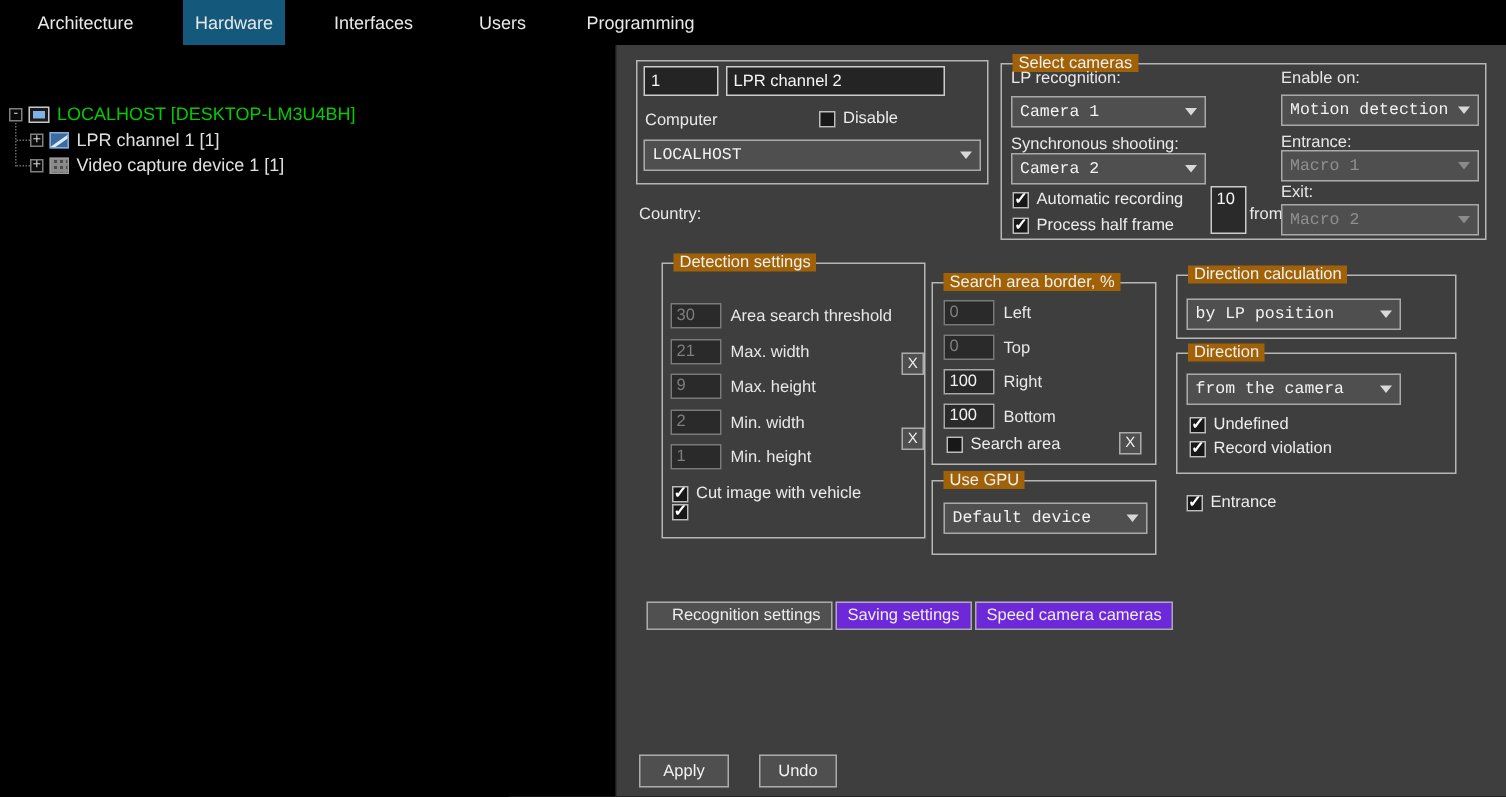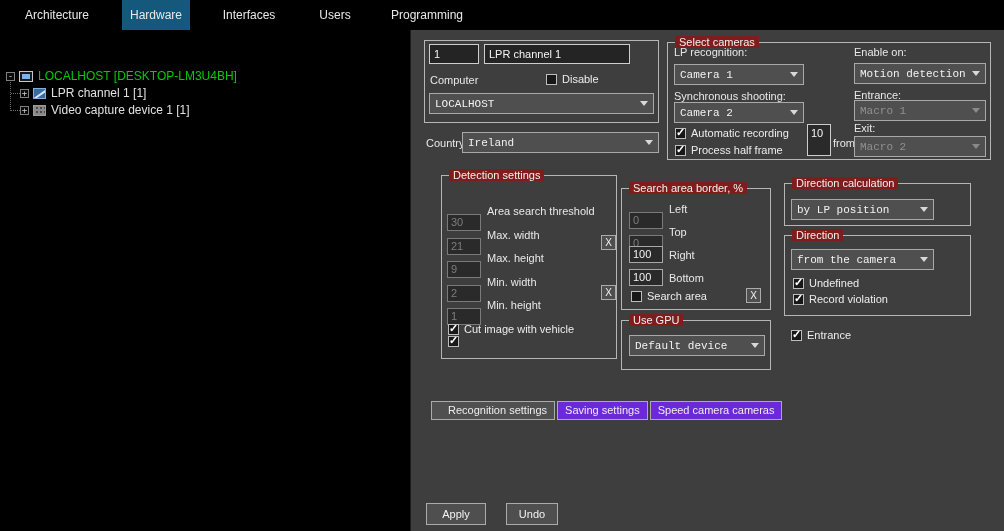--- a/index.html
+++ b/index.html
@@ -32,28 +32,28 @@
                background-image:repeating-linear-gradient(90deg,#8a8a8a 0 2px,transparent 2px 4px),
                                 repeating-linear-gradient(0deg,#8a8a8a 0 2px,transparent 2px 4px);
                margin-right:5px; flex:0 0 auto; }
   .tree-vline { position:absolute; left:10px; top:52px; width:1px; height:29px; border-left:1px dotted #6a6a6a; }
   .tree-hline { position:absolute; width:9px; height:1px; border-top:1px dotted #6a6a6a; }
 
   
   .main { position:absolute; left:410px; top:30px; width:594px; height:501px;
           background:#3e3e3e; border-left:1px solid #1c1c1c; color:#e8e8e8; font-size:11px; }
   .groupbox { position:absolute; border:1px solid #b6b6b6; }
-  .legend { position:absolute; top:-7px; left:7px; background:#7f1d1d; padding:0 4px;
+  .legend { position:absolute; top:-7px; left:7px; background:#a16207; padding:0 4px;
             font-size:11px; color:#f0f0f0; white-space:nowrap; }
   .label { position:absolute; font-size:11px; color:#e8e8e8; white-space:nowrap; }
   .field { position:absolute; background:#242424; border:1px solid #cdcdcd; color:#f5f5f5;
            font-size:11px; line-height:18px; padding:0 4px; overflow:hidden; white-space:nowrap; }
   .nfield { position:absolute; background:#2a2a2a; border:1px solid #a8a8a8; color:#f0f0f0;
             font-size:11px; height:17px; line-height:15px; padding:0 3px; overflow:hidden; }
-  .nfield[data-dim="true"] { color:#7e7e7e; border-color:#7a7a7a;margin-top:12px; }
+  .nfield[data-dim="true"] { color:#7e7e7e; border-color:#7a7a7a; }
   .dropdown { position:absolute; background:#4f4f4f; border:1px solid #a9a9a9; height:21px;
               display:flex; align-items:center; padding:0 5px; cursor:default; }
   .dd-text { flex:1; font-size:11px; color:#f2f2f2; white-space:nowrap; overflow:hidden;font-family:Liberation Mono, monospace; }
   .dropdown.dim .dd-text { color:#909090; }
   .dd-arrow { width:0; height:0; border-left:4px solid transparent; border-right:4px solid transparent;
               border-top:5px solid #d8d8d8; margin-left:4px; flex:0 0 auto; }
   .dropdown.dim .dd-arrow { border-top-color:#8a8a8a; }
   .check-row { position:absolute; display:flex; align-items:flex-start; }
   .checkbox { width:11px; height:11px; background:#181818; border:1px solid #bdbdbd;
               position:relative; flex:0 0 auto; margin-right:5px; margin-top:1px; }
@@ -104,36 +104,32 @@
       <span class="expander">+</span>
       <span class="icon-grid"></span>
       <span class="tree-label">Video capture device 1 [1]</span>
     </div>
   </div>
 
   <div class="main">
 
     <div class="groupbox" style="left:13px;top:10px;width:235px;height:83px"></div>
     <div class="field" style="left:18px;top:14px;width:50px;height:20px">1</div>
-    <div class="field" style="left:73px;top:14px;width:146px;height:20px">LPR channel 1</div>
+    <div class="field" style="left:73px;top:14px;width:146px;height:20px">LPR channel 2</div>
     <div class="label" style="left:19px;top:44px">Computer</div>
     <div class="check-row" style="left:135px;top:43px">
       <span class="checkbox" data-checked="false"></span>
       <span class="check-label">Disable</span>
     </div>
     <div class="dropdown" style="left:18px;top:63px;width:225px">
       <span class="dd-text">LOCALHOST</span>
       <span class="dd-arrow"></span>
     </div>
 
     <div class="label" style="left:15px;top:107px">Country:</div>
-    <div class="dropdown" style="left:51px;top:102px;width:197px">
-      <span class="dd-text">Ireland</span>
-      <span class="dd-arrow"></span>
-    </div>
 
     <div class="groupbox" style="left:256px;top:12px;width:324px;height:118px">
       <span class="legend">Select cameras</span>
     </div>
     <div class="label" style="left:263px;top:16px">LP recognition:</div>
     <div class="dropdown" style="left:263px;top:34px;width:130px">
       <span class="dd-text">Camera 1</span>
       <span class="dd-arrow"></span>
     </div>
     <div class="label" style="left:263px;top:60px">Synchronous shooting:</div>

